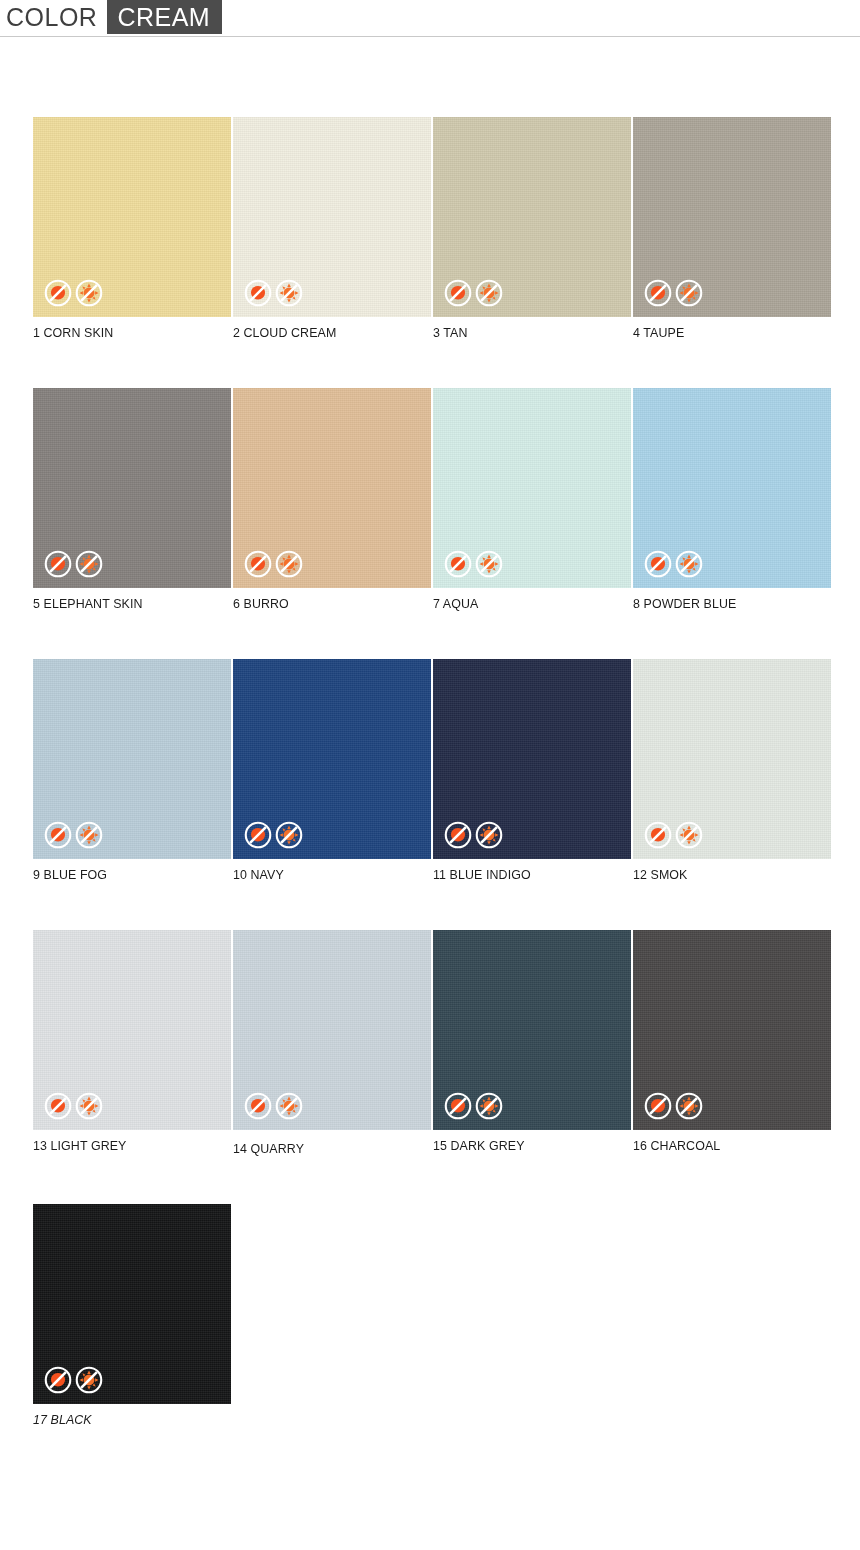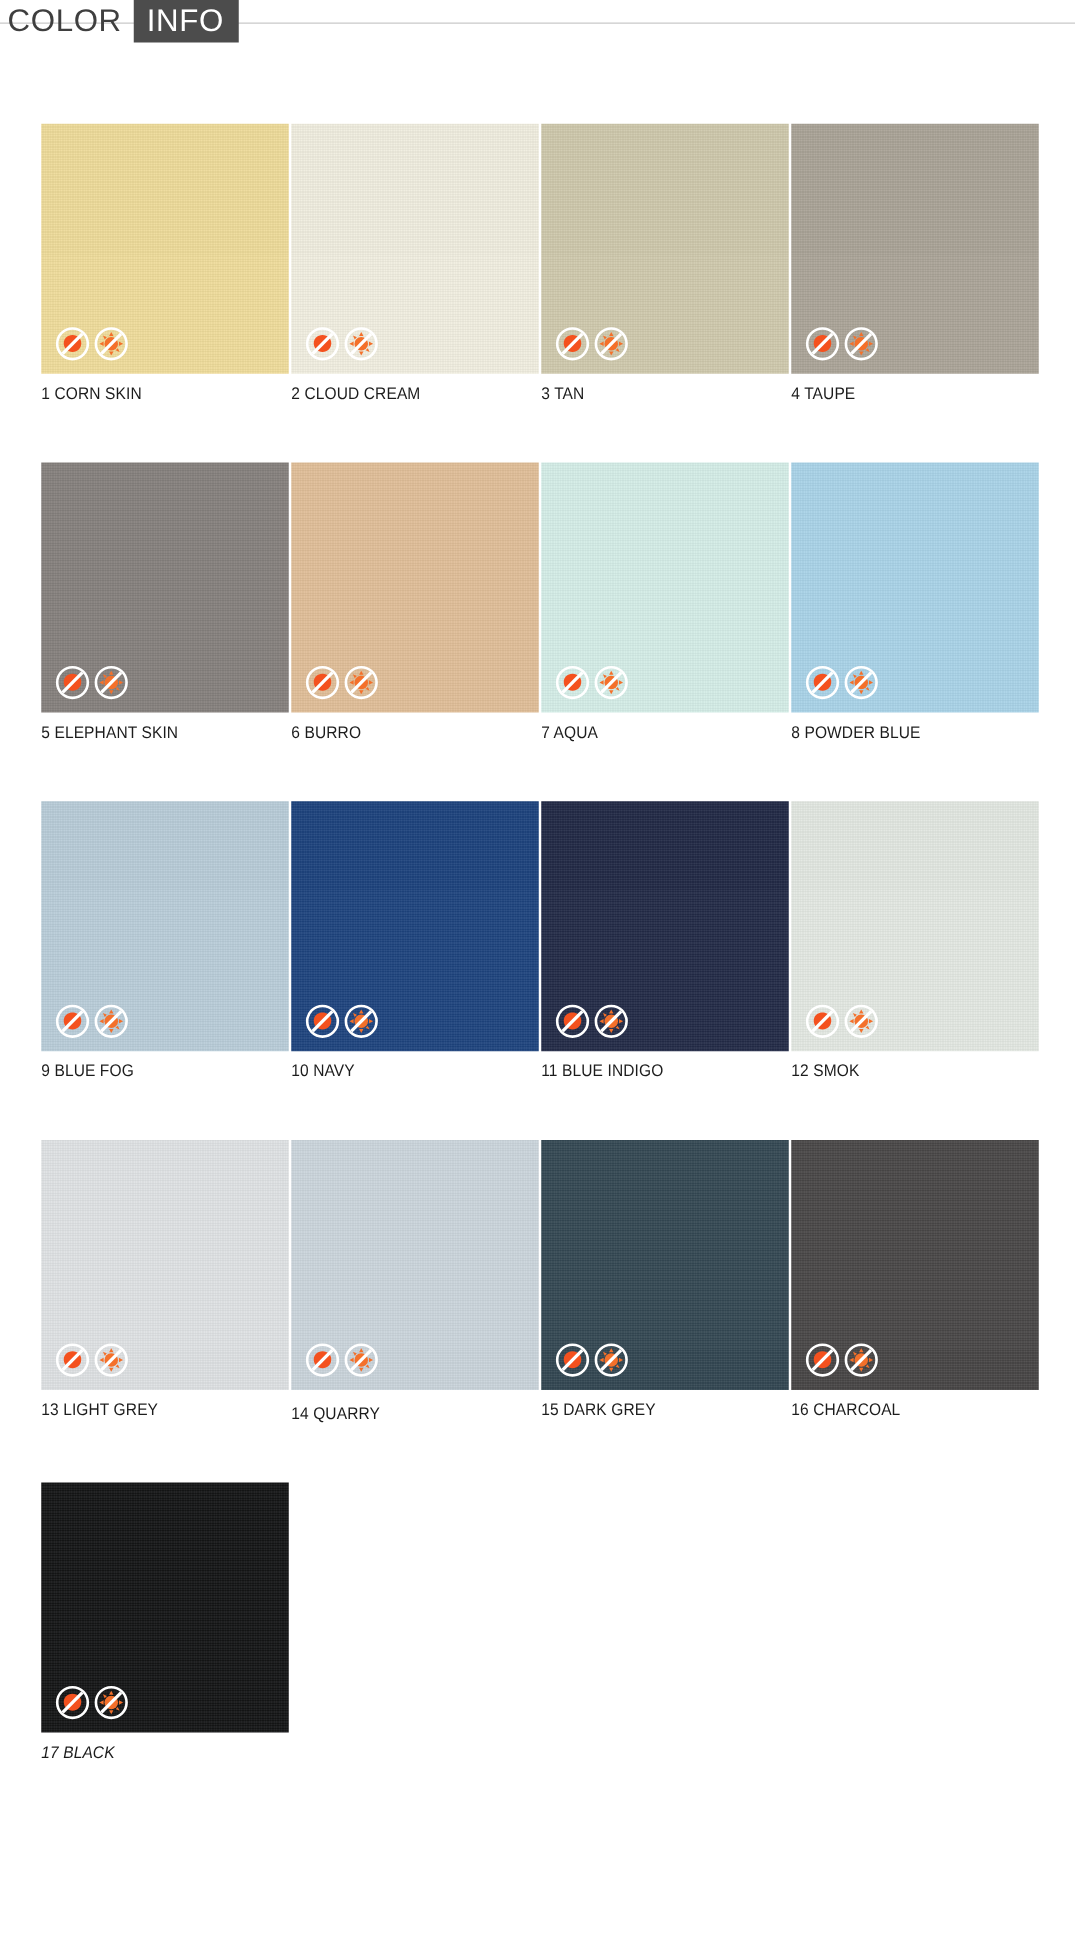--- a/index.html
+++ b/index.html
@@ -10,21 +10,21 @@
     height: 1550px;
     background: #ffffff;
     font-family: "Liberation Sans", sans-serif;
     -webkit-font-smoothing: antialiased;
   }
 
   
   .header {
     position: relative;
     width: 860px;
-    height: 19px;
+    height: 37px;
     border-bottom: 1px solid #c9c9c9;
     background: #ffffff;
   }
   .header-tabs {
     display: flex;
     align-items: stretch;
     height: 34px;
   }
   .tab {
     display: flex;
@@ -107,21 +107,21 @@
   .swatch-label.nudge-down { margin-top: 11px; }
 
   .row-last { margin-bottom: 0; font-style: italic; }
 </style>
 </head>
 <body>
 
 <div class="header">
   <div class="header-tabs">
     <div class="tab tab-color" style="color: rgb(63, 63, 63);">COLOR</div>
-    <div class="tab tab-info" style="background-color: rgb(76, 76, 76);">INFO</div>
+    <div class="tab tab-info" style="background-color: rgb(76, 76, 76);">CREAM</div>
   </div>
 </div>
 
 <div class="swatch-grid">
 
   <div class="swatch-row">
     <div class="swatch-cell">
       <div class="swatch-tile" style="background-color: rgb(239, 220, 155);">
         <div class="care-icons">
           <svg class="care-icon" viewBox="0 0 32 32">

